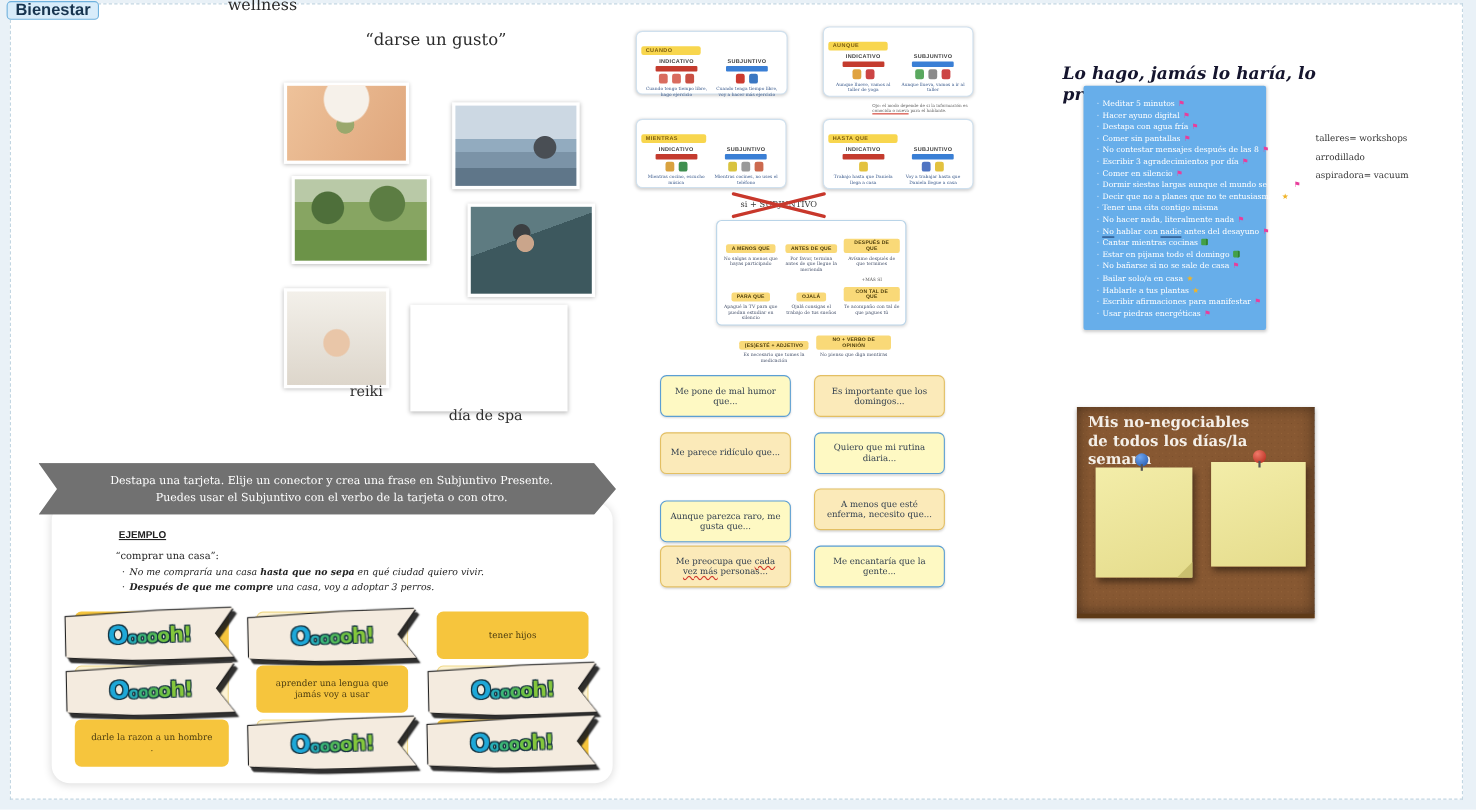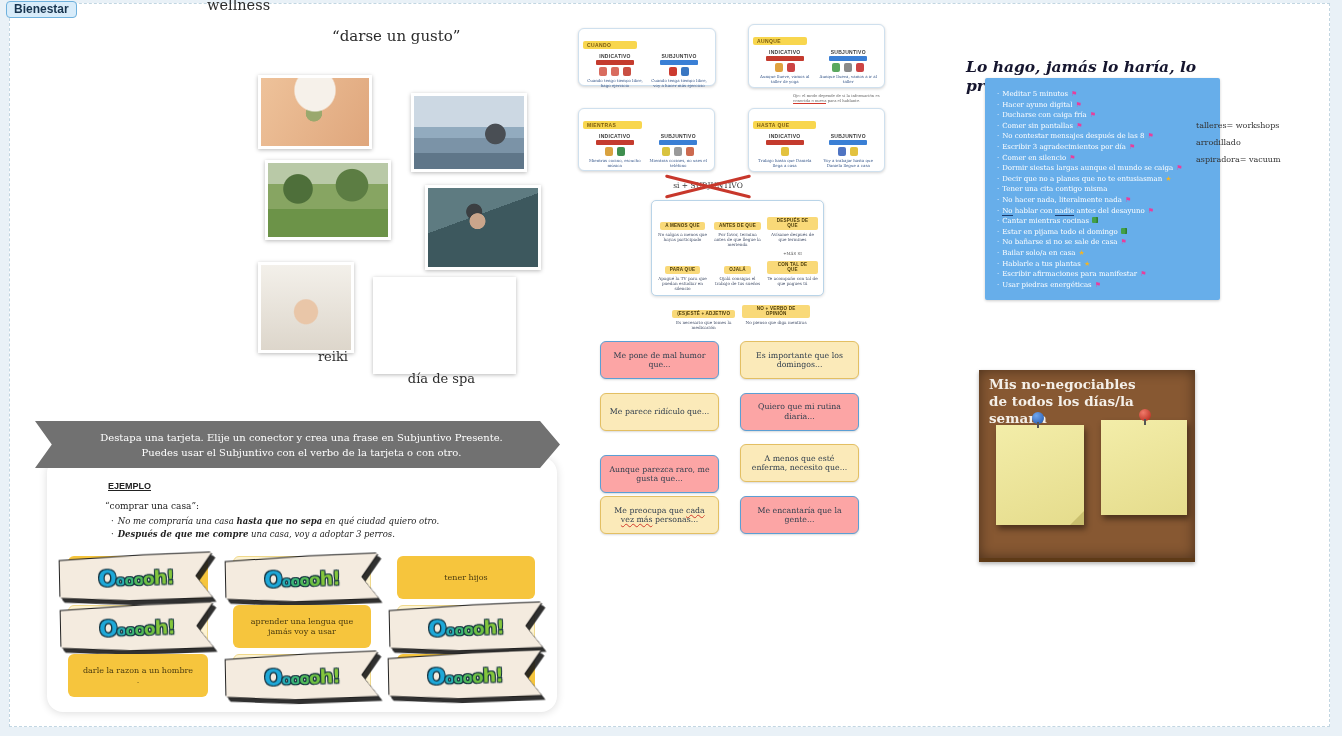--- a/index.html
+++ b/index.html
@@ -2,21 +2,21 @@
 <html><head>
 <meta charset="utf-8">
 <style>
   html,body{margin:0;padding:0;}
   body{background:#e9f1f7;font-family:"DejaVu Serif",serif;color:#333;}
   #board{position:relative;width:1342px;height:736px;overflow:hidden;}
   .canvas{position:absolute;left:9px;top:3px;width:1321px;height:724px;background:#ffffff;border:1px dashed #c2d6e2;box-sizing:border-box;}
   .abs{position:absolute;}
 
   
-  .tag-chip{left:6px;top:1px;background:#d8ecfa;border:1.5px solid #6fb1dd;border-radius:4px;padding:0 7px;font-family:"Liberation Sans",sans-serif;font-weight:bold;font-size:12px;line-height:15px;color:#17344f;z-index:5;}
+  .tag-chip{left:6px;top:1px;background:#d8ecfa;border:1.5px solid #6fb1dd;border-radius:4px;padding:0 7px;font-family:"Liberation Sans",sans-serif;font-weight:bold;font-size:15px;line-height:15px;color:#17344f;z-index:5;}
 
   .wellness{left:207px;top:-3px;font-size:14.5px;color:#2b2b2b;}
   .quote{left:332px;top:27px;font-size:15px;color:#2b2b2b;}
 
   
   .photo{background:#fff;padding:3px;box-shadow:0 1px 4px rgba(0,0,0,.28);}
   .photo .img{width:100%;height:100%;}
   .p1{left:258px;top:75px;width:108px;height:68px;}
   .p1 .img{background:
     radial-gradient(ellipse at 50% 18%, #f6f1ea 26%, rgba(0,0,0,0) 28%),
@@ -81,35 +81,35 @@
   .connector{left:651px;top:200px;width:173px;height:96px;background:#fff;border:1px solid #b9d4e8;border-radius:5px;box-shadow:0 1px 3px rgba(0,0,0,.15);box-sizing:border-box;padding:6px 5px 3px;}
   .cc-grid{display:grid;grid-template-columns:1fr 1fr 1fr;column-gap:4px;row-gap:4px;}
   .cc-cell{text-align:center;}
   .cc-pre{font-size:4px;color:#555;height:5px;line-height:5px;}
   .cc-chip{display:inline-block;background:#f9d978;border-radius:2px;font-family:"Liberation Sans",sans-serif;font-weight:bold;font-size:4.6px;color:#4a3a08;padding:1.5px 5px;letter-spacing:.2px;}
   .cc-cap{font-size:4.2px;line-height:5px;color:#44506a;margin-top:1px;}
   .cc-bottom{display:flex;justify-content:space-around;margin-top:4px;padding:0 8px;}
 
   
   .wl-title{left:966px;top:57px;width:260px;font-size:15.5px;font-weight:bold;font-style:italic;color:#15152e;}
-  .word-panel{left:985px;top:78px;width:235px;height:222px;background:#67aeea;border-radius:2px;box-shadow:0 1px 3px rgba(0,0,0,.2);box-sizing:border-box;padding:11px 8px 8px 12px;}
+  .word-panel{left:985px;top:78px;width:166px;height:222px;background:#67aeea;border-radius:2px;box-shadow:0 1px 3px rgba(0,0,0,.2);box-sizing:border-box;padding:11px 8px 8px 12px;}
   .wl-item{font-size:7px;line-height:10.6px;color:#fff;white-space:nowrap;}
   .wl-dot{color:#eaf4ff;margin-right:3px;}
   .ul-dark{border-bottom:1px solid #1d3a6b;}
   .icon{margin-left:3px;font-size:7px;}
   .pink-flag{color:#e83e9c;}
   .gold-star{color:#f0b429;}
   .green-book{display:inline-block;width:6px;height:6px;background:#43a047;border-radius:1px;box-shadow:inset -1.5px 0 0 #2e7d32;vertical-align:baseline;}
   .side-notes{left:1196px;top:121px;width:130px;font-size:8px;color:#333;}
   .side-note{margin-bottom:8px;}
 
   
   .cards-zone{left:600px;top:341px;width:260px;height:194px;}
   .s-card{position:absolute;width:119px;height:38px;border-radius:6px;box-sizing:border-box;display:flex;align-items:center;justify-content:center;text-align:center;font-size:7.8px;line-height:9.5px;color:#33404f;padding:3px 8px;box-shadow:0 1px 2px rgba(0,0,0,.15);}
-  .s-card.blue{background:#fca5a5;border:1.5px solid #5b9fd4;justify-content:flex-end;}
+  .s-card.blue{background:#fef9c3;border:1.5px solid #5b9fd4;justify-content:flex-end;}
   .s-card.yellow{background:#fbeab9;border:1.5px solid #e3bf63;}
   .red-wavy{text-decoration:underline;text-decoration-style:wavy;text-decoration-color:#d23b2e;text-decoration-thickness:1px;}
 
   
   .instruction{left:35px;top:421px;width:525px;height:47px;background:#717171;clip-path:polygon(0% 0%, 96.2% 0%, 100% 50%, 96.2% 100%, 0% 100%, 3.2% 50%);color:#fff;display:flex;align-items:center;justify-content:center;text-align:center;font-size:10px;line-height:15px;padding:0 48px 0 56px;box-sizing:border-box;z-index:4;}
 
   
   .big-card{left:47px;top:457px;width:510px;height:255px;background:#fff;border-radius:16px;box-shadow:0 1px 8px rgba(0,0,0,.14);z-index:3;}
   .ej-head{position:absolute;left:61px;top:24px;font-family:"Liberation Sans",sans-serif;font-weight:bold;font-size:9px;text-decoration:underline;color:#222;}
   .ej-intro{position:absolute;left:58px;top:44px;font-size:9px;color:#222;}
@@ -259,21 +259,21 @@
     <div class="cc-bottom" id="cc-bottom">
         <div class="cc-cell"><div class="cc-pre"></div><span class="cc-chip">(ES)ESTÉ + ADJETIVO</span><div class="cc-cap">Es necesario que tomes la medicación</div></div>
         <div class="cc-cell"><div class="cc-pre"></div><span class="cc-chip">NO + VERBO DE OPINIÓN</span><div class="cc-cap">No pienso que diga mentiras</div></div>
       </div>
   </div>
 
   <div class="abs wl-title">Lo hago, jamás lo haría, lo probaría</div>
   <div class="abs word-panel" id="word-list">
       <div class="wl-item"><span class="wl-dot">·</span><span>Meditar 5 minutos</span><span class="icon pink-flag">⚑</span></div>
       <div class="wl-item"><span class="wl-dot">·</span><span>Hacer ayuno digital</span><span class="icon pink-flag">⚑</span></div>
-      <div class="wl-item"><span class="wl-dot">·</span><span>Ducharse con caiga fría</span><span class="icon pink-flag">⚑</span></div>
+      <div class="wl-item"><span class="wl-dot">·</span><span>Destapa con agua fría</span><span class="icon pink-flag">⚑</span></div>
       <div class="wl-item"><span class="wl-dot">·</span><span>Comer sin pantallas</span><span class="icon pink-flag">⚑</span></div>
       <div class="wl-item"><span class="wl-dot">·</span><span>No contestar mensajes después de las 8</span><span class="icon pink-flag">⚑</span></div>
       <div class="wl-item"><span class="wl-dot">·</span><span>Escribir 3 agradecimientos por día</span><span class="icon pink-flag">⚑</span></div>
       <div class="wl-item"><span class="wl-dot">·</span><span>Comer en silencio</span><span class="icon pink-flag">⚑</span></div>
       <div class="wl-item"><span class="wl-dot">·</span><span>Dormir siestas largas aunque el mundo se caiga</span><span class="icon pink-flag">⚑</span></div>
       <div class="wl-item"><span class="wl-dot">·</span><span>Decir que no a planes que no te entusiasman</span><span class="icon gold-star">★</span></div>
       <div class="wl-item"><span class="wl-dot">·</span><span>Tener una cita contigo misma</span></div>
       <div class="wl-item"><span class="wl-dot">·</span><span>No hacer nada, literalmente nada</span><span class="icon pink-flag">⚑</span></div>
       <div class="wl-item"><span class="wl-dot">·</span><span><span class="ul-dark">No</span><span> hablar con </span><span class="ul-dark">nadie</span><span> antes del desayuno</span></span><span class="icon pink-flag">⚑</span></div>
       <div class="wl-item"><span class="wl-dot">·</span><span>Cantar mientras cocinas</span><span class="icon green-book"></span></div>
@@ -318,21 +318,21 @@
     </div>
 
   <div class="abs instruction">
     <span>Destapa una tarjeta. Elije un conector y crea una frase en Subjuntivo Presente. Puedes usar el Subjuntivo con el verbo de la tarjeta o con otro.</span>
   </div>
 
   <div class="abs big-card">
     <div class="ej-head">EJEMPLO</div>
     <div class="ej-intro">“comprar una casa”:</div>
     <div class="ej-bullets" id="ej-bullets">
-        <div><span class="ej-dot">·</span><span>No me compraría una casa </span><b>hasta que no sepa</b><span> en qué ciudad quiero otro.</span></div>
+        <div><span class="ej-dot">·</span><span>No me compraría una casa </span><b>hasta que no sepa</b><span> en qué ciudad quiero vivir.</span></div>
         <div><span class="ej-dot">·</span><b>Después de que me compre</b><span> una casa, voy a adoptar 3 perros.</span></div>
       </div>
     <div id="ooh-grid">
         <div class="ooh-cell gold" style="left: 21px; top: 99px; width: 140px;">
           <div class="ooh-banner">
             <div class="ooh-shape">
               <div class="ooh-word"><span style="color: rgb(30, 168, 216);">O</span><span style="color: rgb(40, 176, 184);">o</span><span style="color: rgb(60, 184, 120);">o</span><span style="color: rgb(82, 187, 90);">o</span><span style="color: rgb(111, 194, 67);">o</span><span style="color: rgb(132, 198, 60);">h!</span></div>
             </div>
           </div>
         </div>

